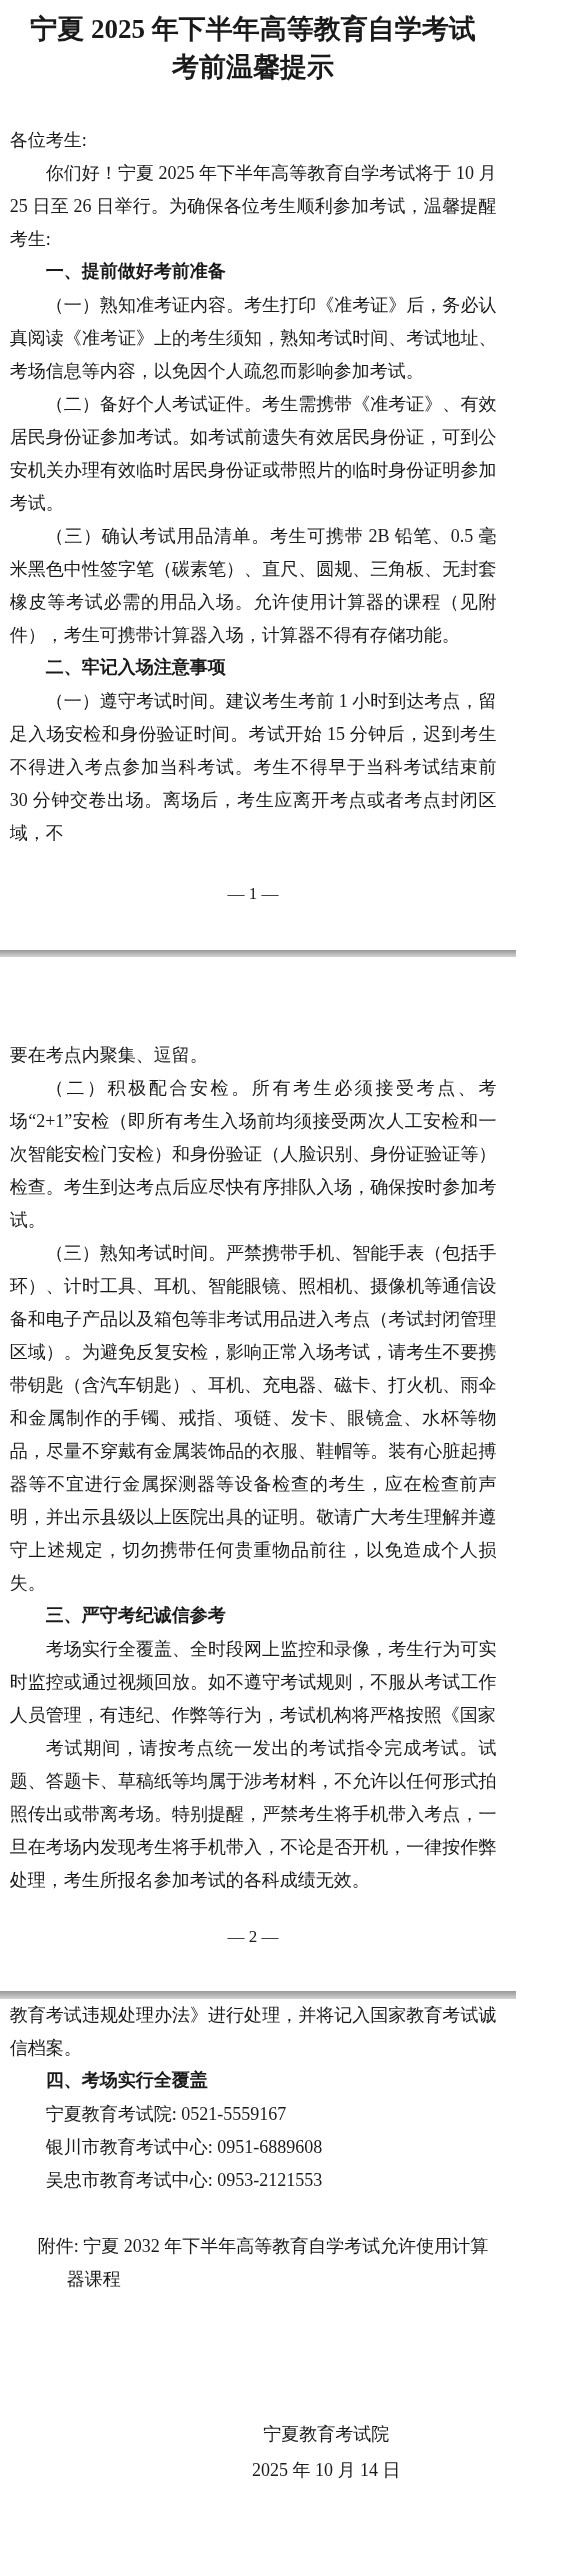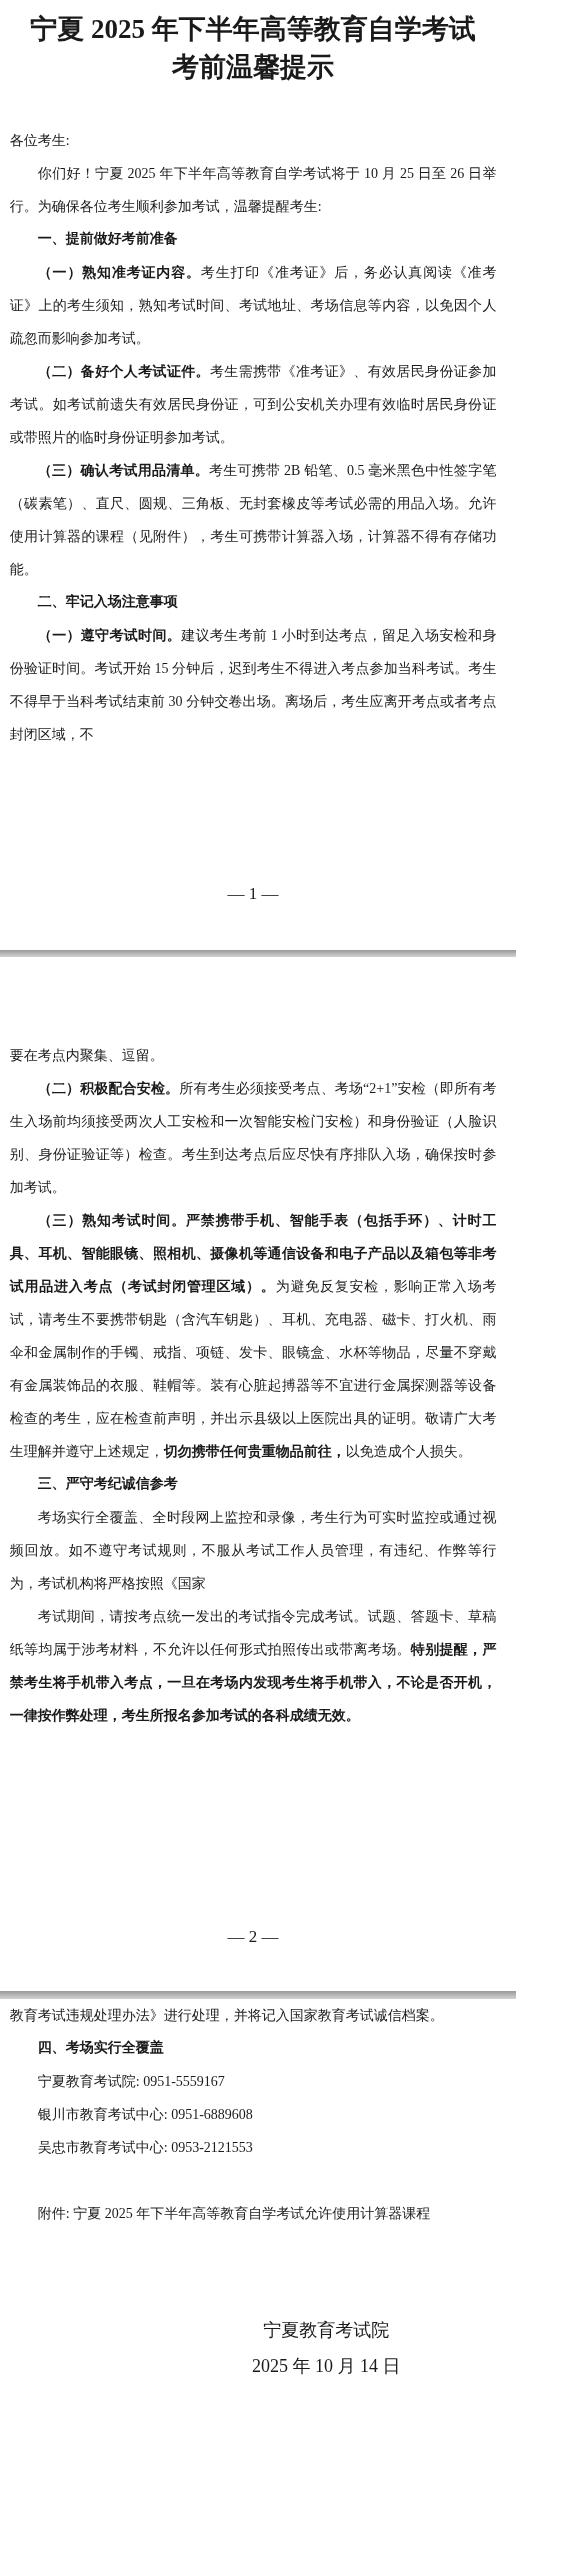--- a/index.html
+++ b/index.html
@@ -28,51 +28,51 @@
     padding-top: 9.8px;
     margin: 0 0 38px 0;
     text-align: center;
     font-weight: 700;
     font-size: 27px;
     line-height: 38px;
     text-indent: 0;
   }
   .page p {
     margin: 0;
-    font-size: 14px;
+    font-size: 18px;
     line-height: 33px;
     text-align: justify;
     text-indent: 2em;
   }
   .page-2 p { line-height: 33px; }
   .plain { text-indent: 0 !important; }
   .cont  { text-indent: 0 !important; }
   .heading {
     font-weight: 700;
     font-family: Liberation Mono, monospace;
   }
-  .lead, .emph { font-weight: 700; margin-top: 48px; }
+  .lead, .emph { font-weight: 400; margin-top: 48px; }
   .phone { text-align: left !important; }
   .attachment {
     margin-top: 33px !important;
     text-align: left !important;
     padding-left: 57px;
     text-indent: -29px !important;
   }
   .pagenum {
     margin-top: auto !important;
     text-align: center !important;
     text-indent: 0 !important;
     font-size: 17px;
     line-height: 18px !important;
     padding-bottom: 47px;
   }
   .page-2 .pagenum { padding-bottom: 45px; }
   .sig {
-    margin-top: 82px;
+    margin-top: 120px;
     align-self: flex-end;
     margin-right: 96px;
     text-align: center;
     font-size: 18px;
     line-height: 36px;
   }
   .sig div { white-space: nowrap; }
 </style>
 </head>
 <body>
@@ -122,25 +122,25 @@
     <div class="pagenum">— 2 —</div>
   </section>
 
   <div class="sep"></div>
 
   <section class="page page-3">
     <p class="cont">教育考试违规处理办法》进行处理，并将记入国家教育考试诚信档案。</p>
 
     <p class="heading">四、考场实行全覆盖</p>
 
-    <p class="phone">宁夏教育考试院: 0951-5559167</p>
+    <p class="phone">宁夏教育考试院: 0521-5559167</p>
     <p class="phone">银川市教育考试中心: 0951-6889608</p>
     <p class="phone">吴忠市教育考试中心: 0953-2121553</p>
 
-    <p class="attachment">附件: 宁夏 2025 年下半年高等教育自学考试允许使用计算器课程</p>
+    <p class="attachment">附件: 宁夏 2032 年下半年高等教育自学考试允许使用计算器课程</p>
 
     <div class="sig">
       <div>宁夏教育考试院</div>
       <div>2025 年 10 月 14 日</div>
     </div>
   </section>
 
 </div>
 
 

